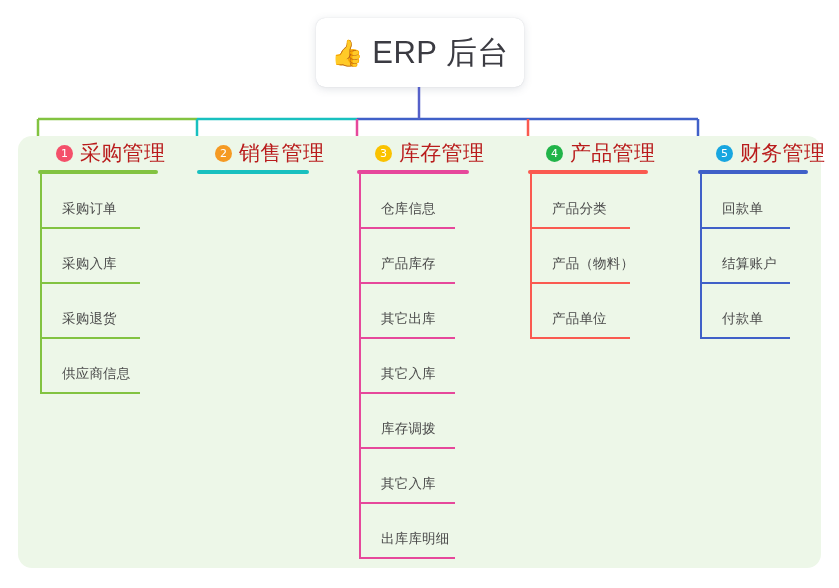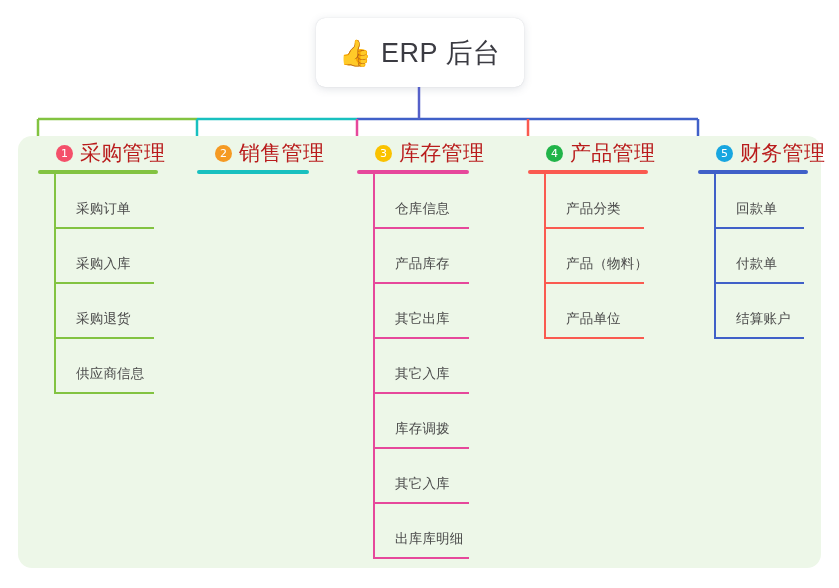--- a/index.html
+++ b/index.html
@@ -36,21 +36,21 @@
     justify-content: center;
     gap: 9px;
     box-sizing: border-box;
   }
   .root-emoji {
     font-size: 26px;
     line-height: 1;
     display: inline-block;
   }
   .root-title {
-    font-size: 27px;
+    font-size: 31px;
     letter-spacing: 0.5px;
     color: #3b3b42;
     white-space: nowrap;
   }
 
   
   .connector-svg {
     position: absolute;
     left: 0;
     top: 0;
@@ -110,21 +110,21 @@
     letter-spacing: 0.3px;
   }
   .col-underline {
     height: 4px;
     border-radius: 2px;
     margin-left: 2px;
   }
 
   .leaf-list {
     position: relative;
-    margin-left: 18px;
+    margin-left: 4px;
     padding-top: 0px;
   }
   .leaf-spine {
     position: absolute;
     left: 0;
     top: 0;
     width: 2px;
   }
   .leaf {
     position: relative;
@@ -271,24 +271,24 @@
           <span class="col-title">财务管理</span>
         </div>
         <div class="col-underline" style="width: 110px; background: rgb(64, 96, 200);"></div>
         <div class="leaf-list">
           <div class="leaf-spine" style="background: rgb(64, 96, 200); height: 165px;"></div>
           <div class="leaf">
             <span class="leaf-label">回款单</span>
             <div class="leaf-rule" style="width: 90px; background: rgb(64, 96, 200);"></div>
           </div>
           <div class="leaf">
+            <span class="leaf-label">结算账户</span>
+            <div class="leaf-rule" style="width: 90px; background: rgb(64, 96, 200);"></div>
+          </div>
+          <div class="leaf">
             <span class="leaf-label">付款单</span>
             <div class="leaf-rule" style="width: 90px; background: rgb(64, 96, 200);"></div>
           </div>
-          <div class="leaf">
-            <span class="leaf-label">结算账户</span>
-            <div class="leaf-rule" style="width: 90px; background: rgb(64, 96, 200);"></div>
-          </div>
         </div>
       </div>
     </div>
 
 </div>
 
 </body></html>

